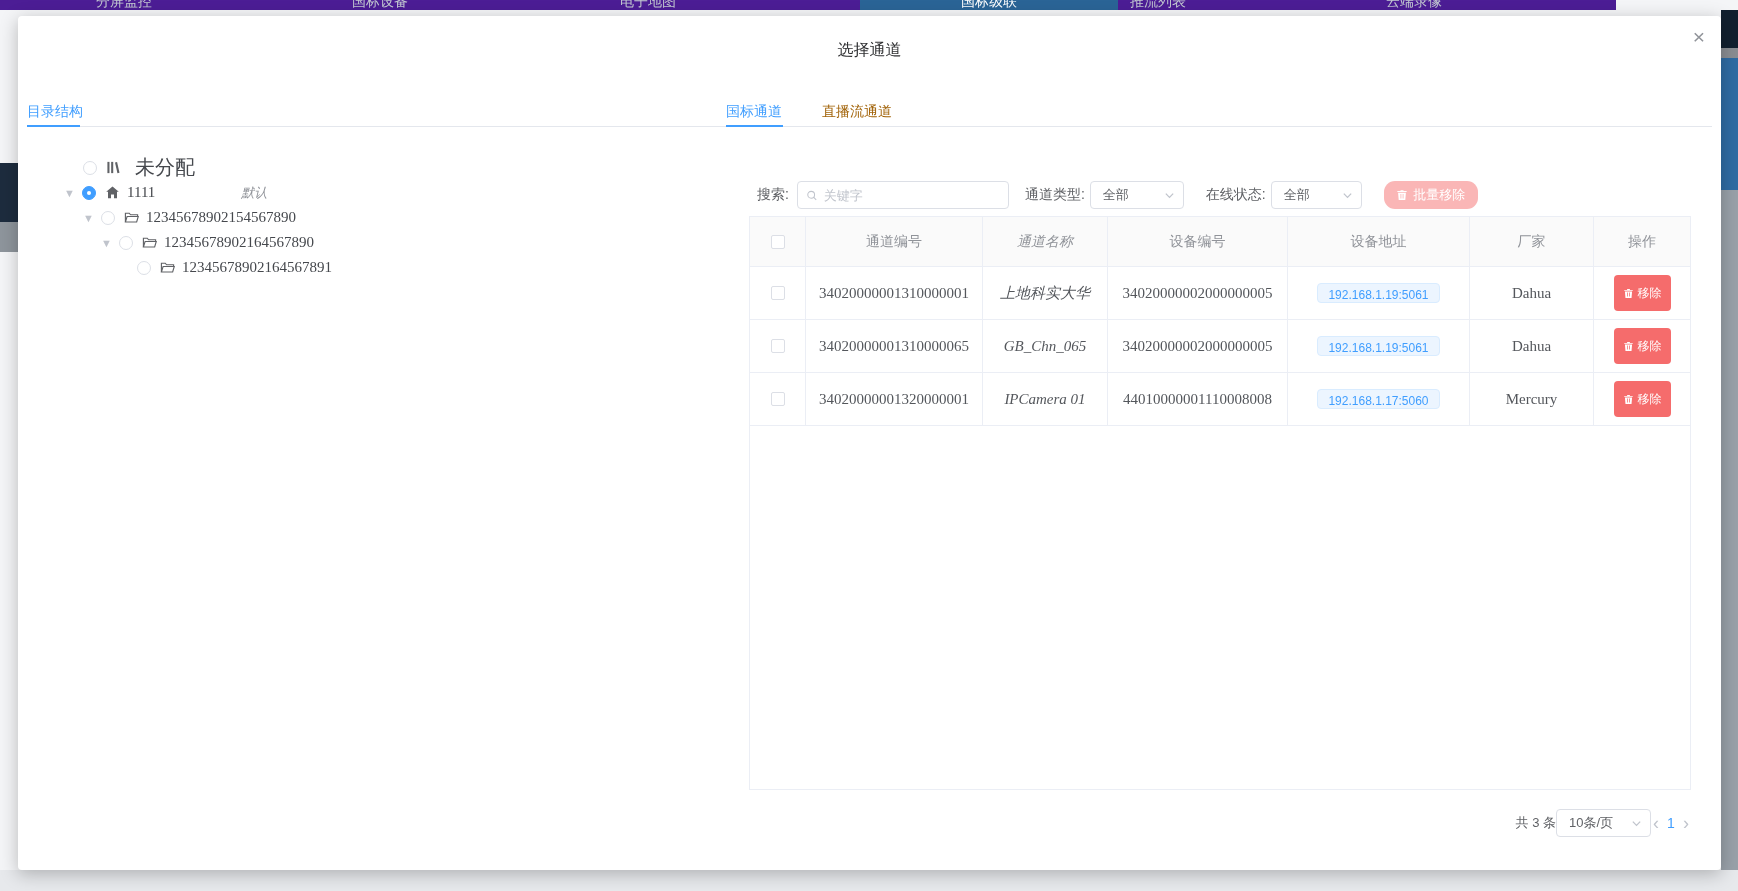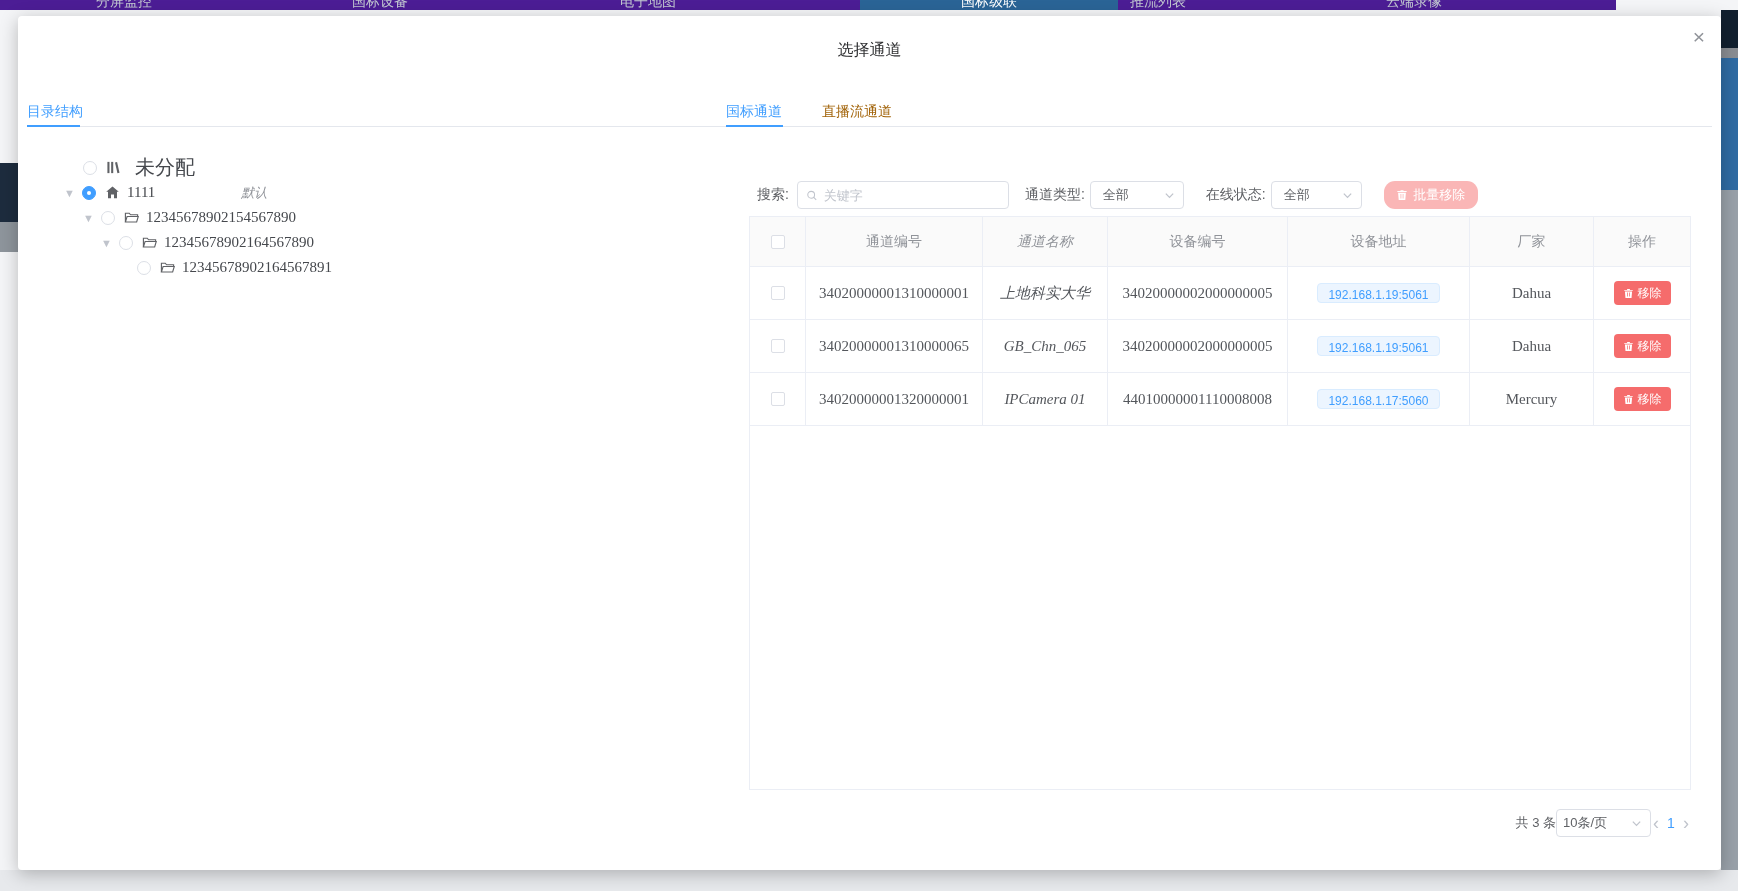--- a/index.html
+++ b/index.html
@@ -56,27 +56,27 @@
   .t-row { display:flex; border-bottom:1px solid #ebeef5; }
   .t-head { background:#fafafa; height:50px; color:#909399; }
   .t-body-row { height:53px; background:#fff; color:#606266; }
   .t-cell { display:flex; align-items:center; justify-content:center; border-right:1px solid #ebeef5; overflow:hidden; }
   .t-cell:last-child { border-right:none; }
   .c0{width:56px;} .c1{width:177px;} .c2{width:125px;font-style:italic;} .c3{width:180px;} .c4{width:182px;} .c5{width:124px;} .c6{flex:1;}
   .t-body-row .c1, .t-body-row .c2, .t-body-row .c3, .t-body-row .c5 { font-family:"Liberation Serif", serif; font-size:15px; color:#54575c; }
   .checkbox { width:14px; height:14px; border:1px solid #dcdfe6; border-radius:2px; background:#fff; cursor:pointer; }
   .addr-tag { height:20px; line-height:22px; padding:0 10px; background:#ecf5ff; border:1px solid #d9ecff; border-radius:4px;
               color:#409eff; font-size:12px; }
-  .btn-remove { height:24px; padding:8px 9px; background:#f56c6c; border:none; border-radius:4px; color:#fff; font-size:12px;
+  .btn-remove { height:36px; padding:8px 9px; background:#f56c6c; border:none; border-radius:4px; color:#fff; font-size:12px;
                 display:flex; align-items:center; gap:4px; cursor:pointer; }
 
   
   .pagination { position:absolute; right:30px; top:793px; height:28px; display:flex; align-items:center; gap:0; }
   .pg-total { font-size:13px; color:#606266; }
-  .pg-size { width:95px;padding-left:6px; }
+  .pg-size { width:95px; }
   .pg-arrow { font-size:18px; color:#c0c4cc; cursor:pointer; line-height:1; padding:0 2px; }
   .pg-page { font-size:14px; color:#409eff; min-width:20px; text-align:center; cursor:pointer; }
 
   svg { display:block; }
 </style>
 </head>
 <body>
 
 <div class="top-nav">
   <div class="nav-active-block"></div>

